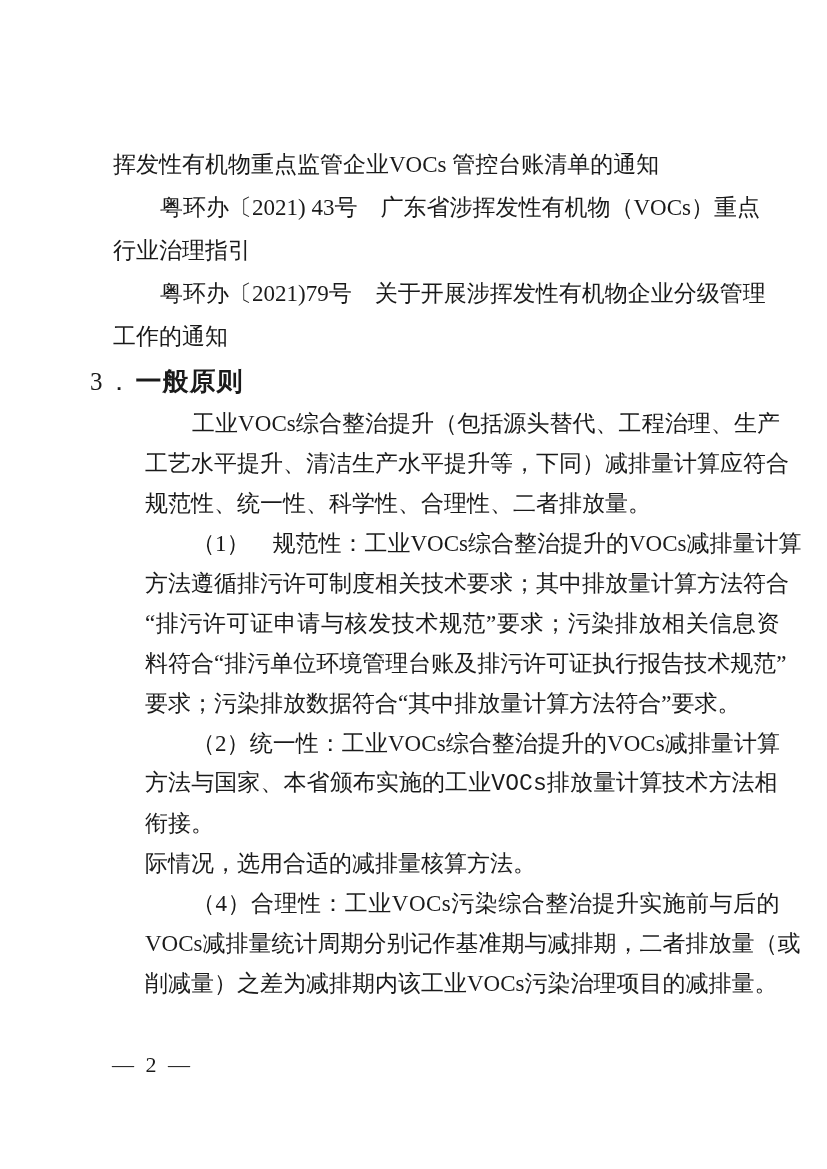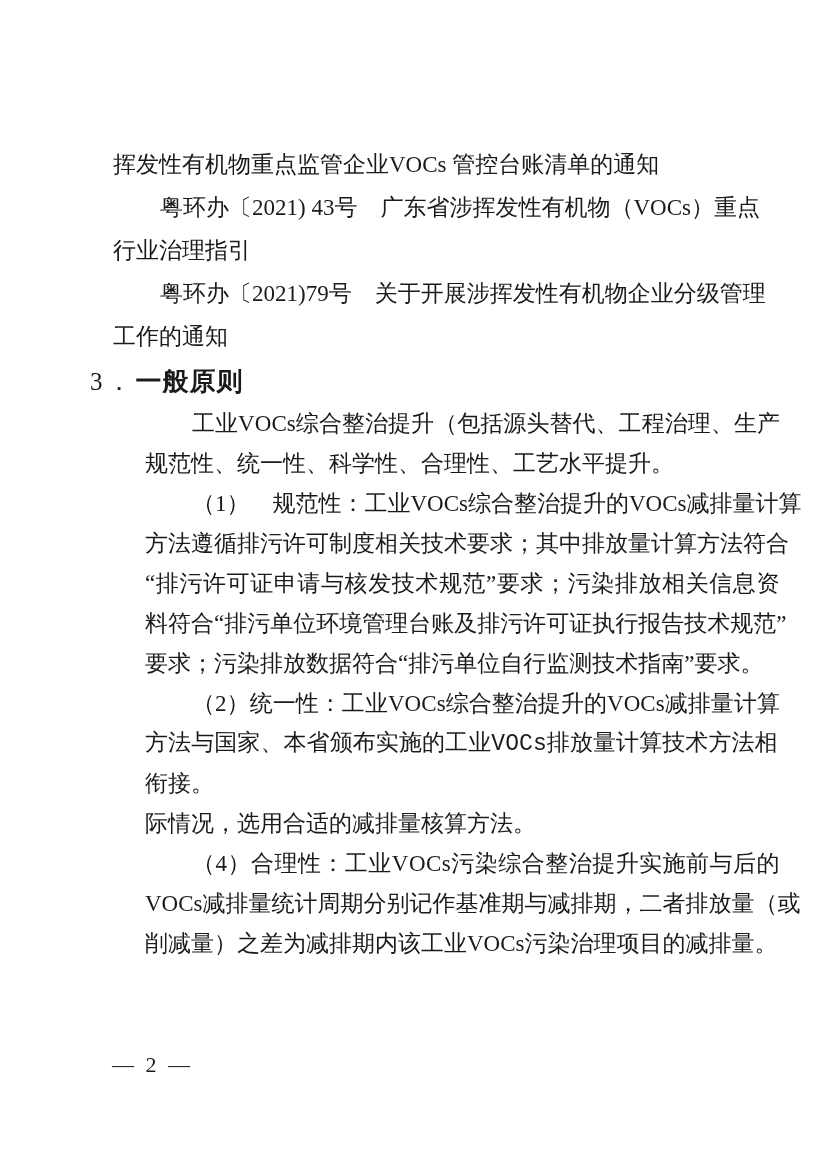--- a/index.html
+++ b/index.html
@@ -71,28 +71,29 @@
         <div class="line indent fill">粤环办〔2021) 43号　广东省涉挥发性有机物（VOCs）重点</div>
         <div class="line">行业治理指引</div>
       </div>
       <div class="para intro">
         <div class="line indent fill">粤环办〔2021)79号　关于开展涉挥发性有机物企业分级管理</div>
         <div class="line">工作的通知</div>
       </div>
       <div class="heading"><span class="h-num">3．</span><span class="h-label">一般原则</span></div>
       <div class="para body">
         <div class="line indent fill" style="letter-spacing: 0.0549769px;">工业VOCs综合整治提升（包括源头替代、工程治理、生产</div>
-        <div class="line">规范性、统一性、科学性、合理性、工艺水平提升。</div>
+        <div class="line fill">工艺水平提升、清洁生产水平提升等，下同）减排量计算应符合</div>
+        <div class="line">规范性、统一性、科学性、合理性、二者排放量。</div>
       </div>
       <div class="para body">
         <div class="line indent fill">（1）　规范性：工业VOCs综合整治提升的VOCs减排量计算</div>
         <div class="line fill">方法遵循排污许可制度相关技术要求；其中排放量计算方法符合</div>
         <div class="line fill" style="letter-spacing: 0.592076px;">“排污许可证申请与核发技术规范”要求；污染排放相关信息资</div>
         <div class="line fill">料符合“排污单位环境管理台账及排污许可证执行报告技术规范”</div>
-        <div class="line">要求；污染排放数据符合“排污单位自行监测技术指南”要求。</div>
+        <div class="line">要求；污染排放数据符合“其中排放量计算方法符合”要求。</div>
       </div>
       <div class="para body">
         <div class="line indent fill" style="letter-spacing: 0.0506466px;">（2）统一性：工业VOCs综合整治提升的VOCs减排量计算</div>
         <div class="line fill" style="letter-spacing: 0.0856681px; font-family: Liberation Mono, monospace;">方法与国家、本省颁布实施的工业VOCs排放量计算技术方法相</div>
         <div class="line">衔接。</div>
       </div>
       <div class="para body">
         <div class="line">际情况，选用合适的减排量核算方法。</div>
       </div>
       <div class="para body">

